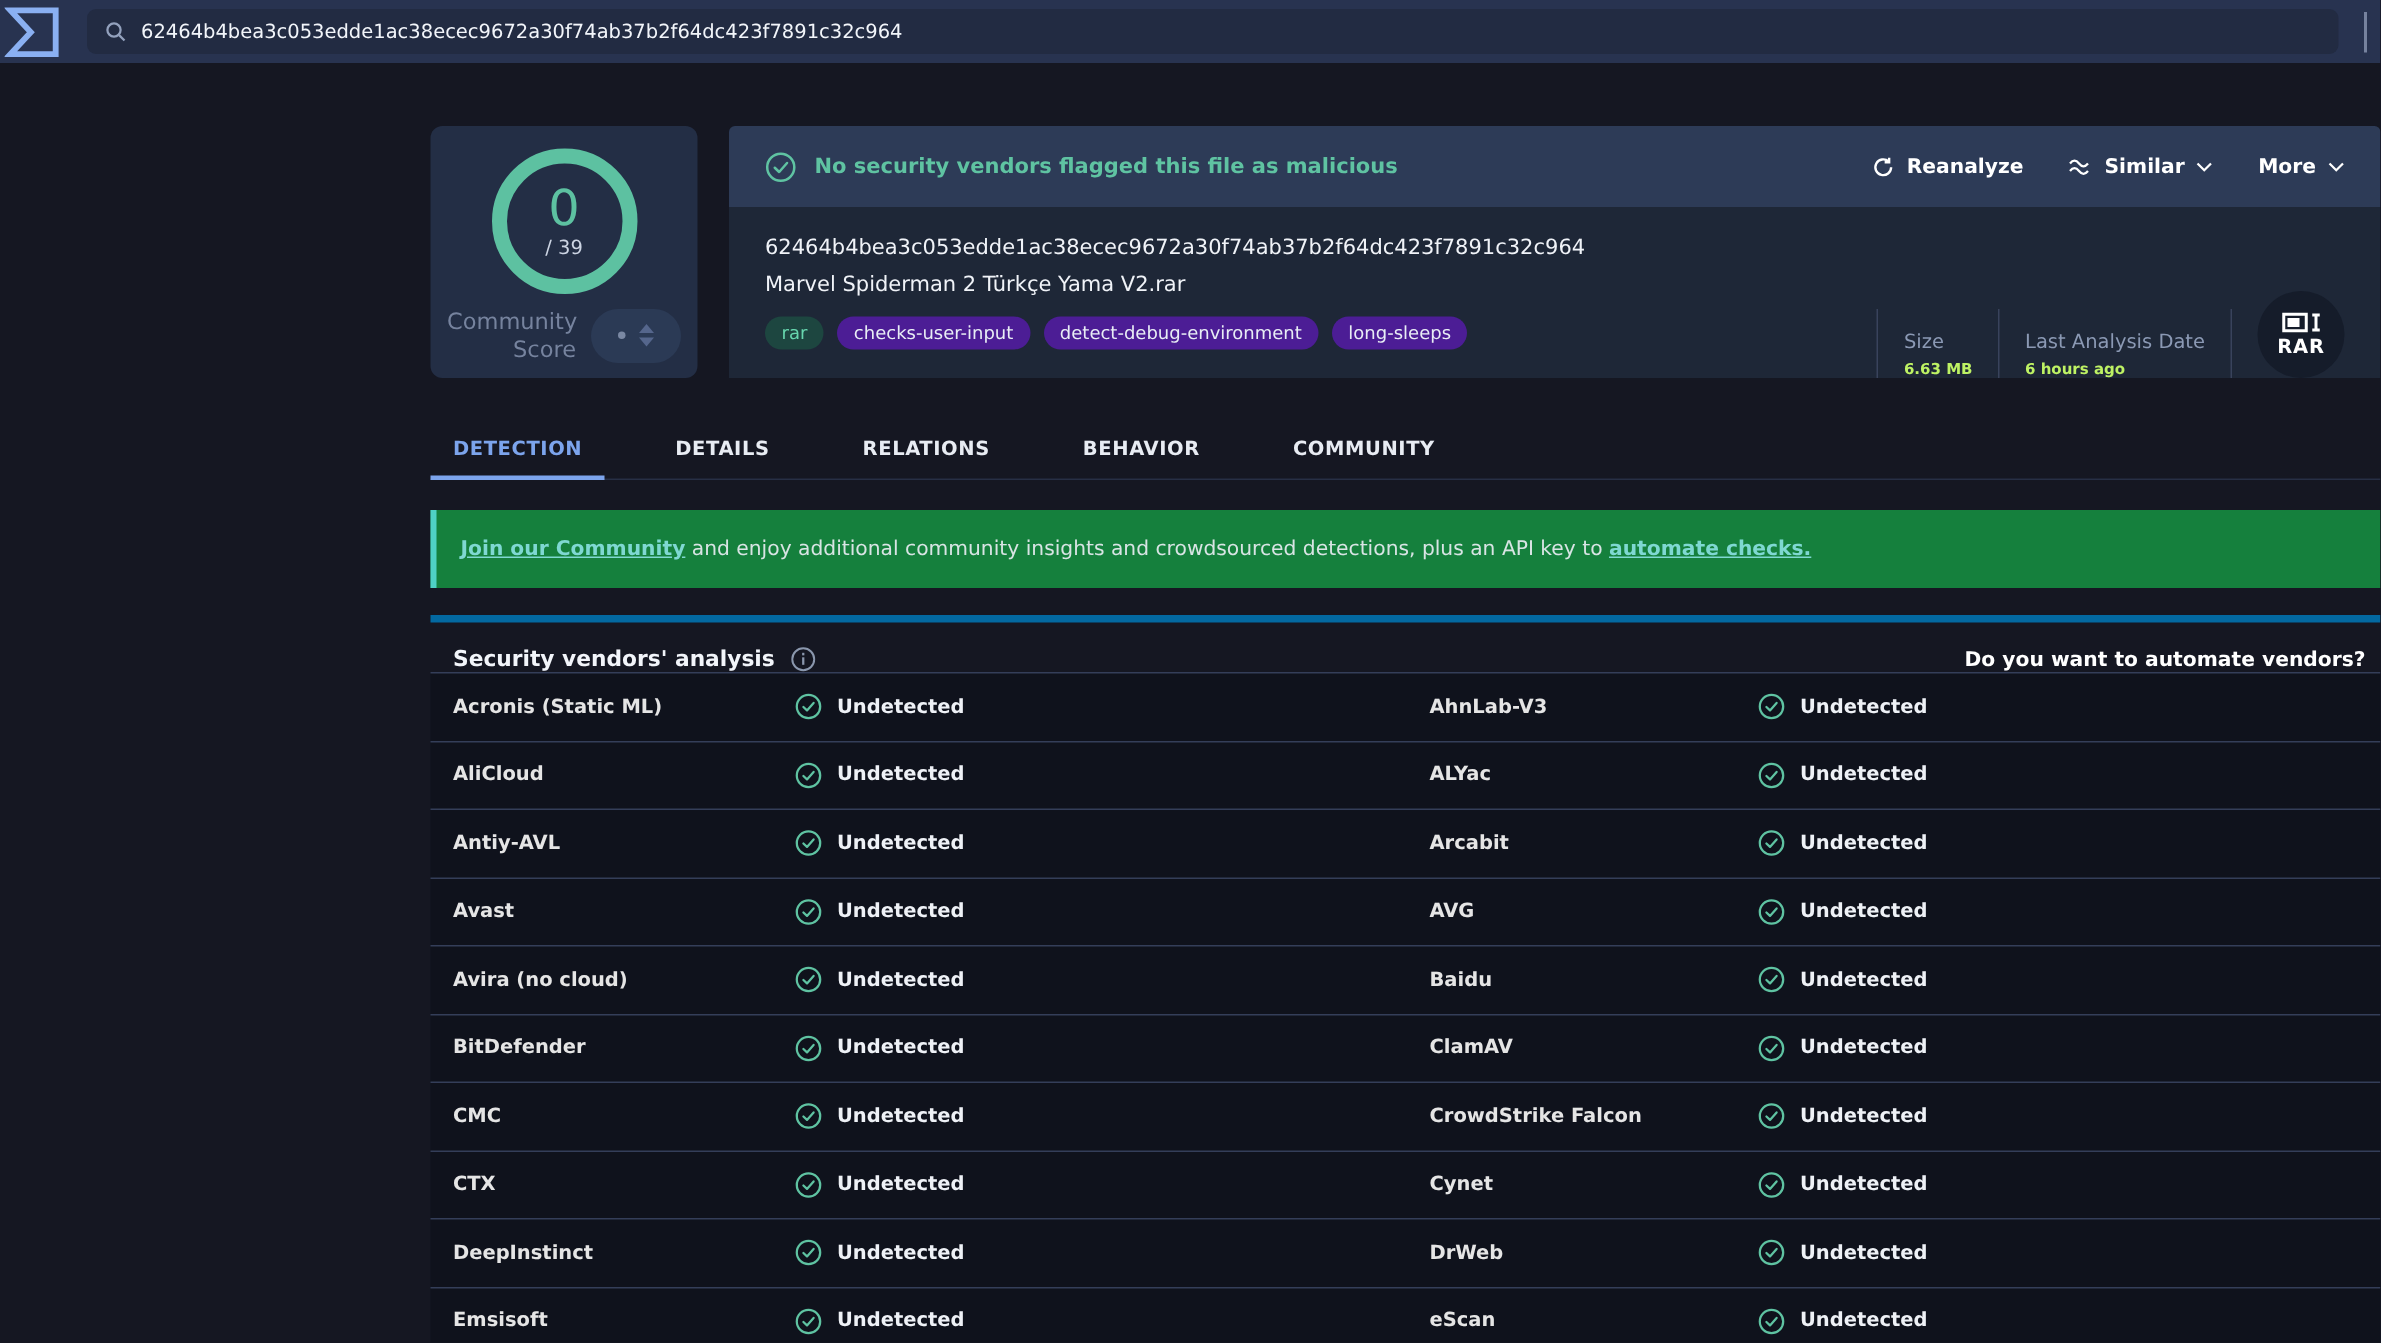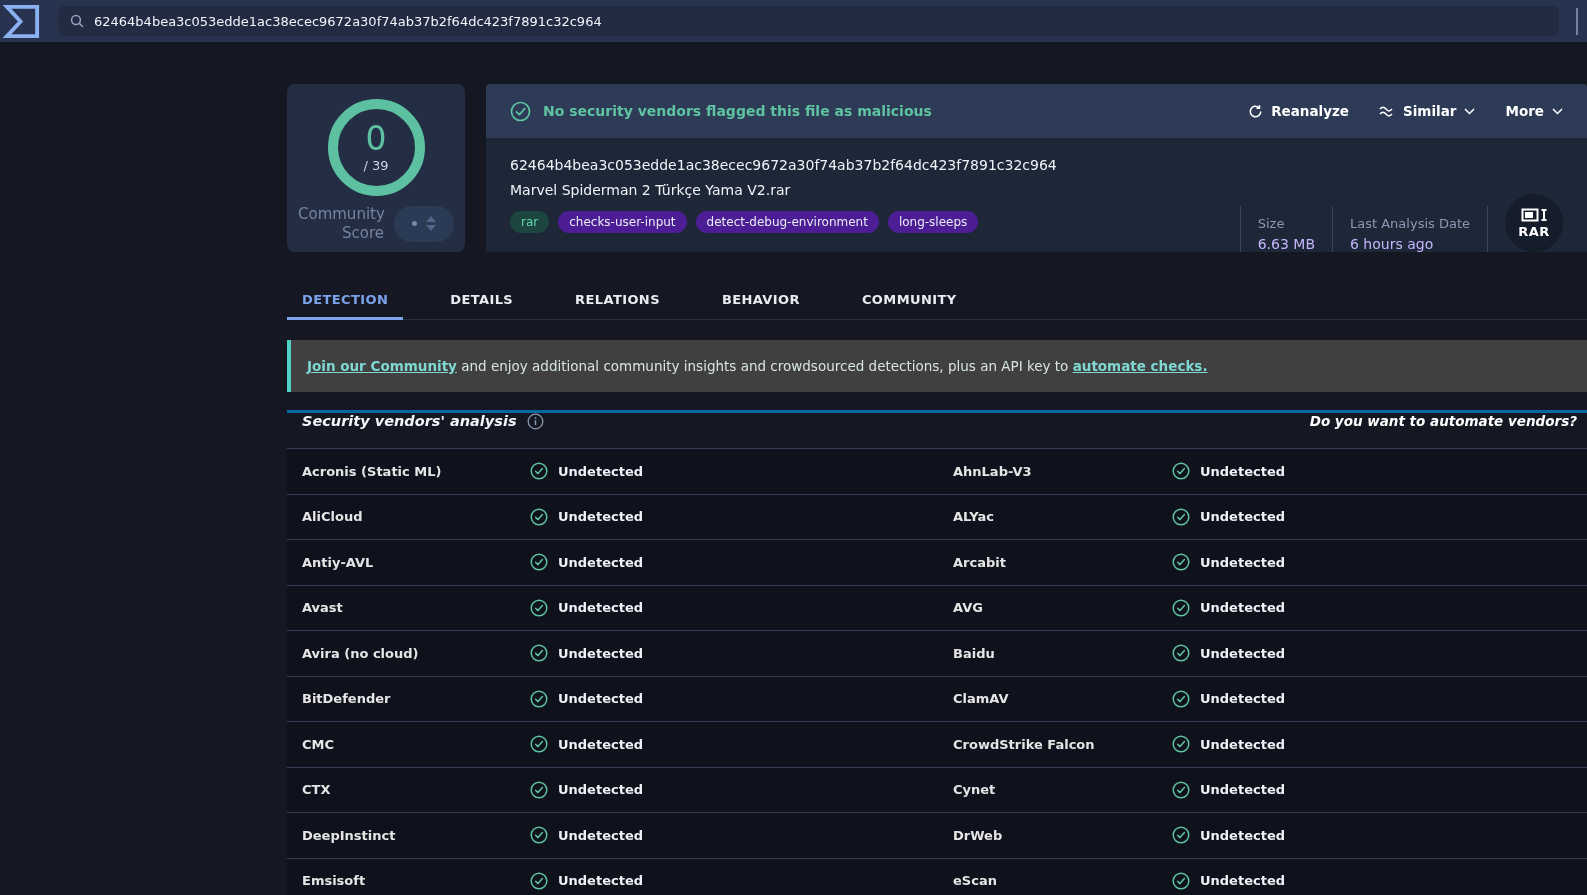--- a/index.html
+++ b/index.html
@@ -76,51 +76,51 @@
   .tag-row { display:flex; gap:9px; margin-top:13px; }
   .tag {
     background:#4c1d95; color:#e8edf5; font-size:12px; padding:4px 11px;
     border-radius:11px; cursor:pointer; white-space:nowrap;
   }
   .tag.tag-type { background:#1d4640; color:#67d6ae; }
   .file-right { display:flex; align-items:flex-end; gap:0; margin-top:3px; }
   .meta-divider { width:1px; height:46px; background:#39435c; margin-top:2px; }
   .meta-block { padding:0 17px; }
   .meta-label { color:#8b99b4; font-size:13px; }
-  .meta-value { color:#c4b5fd; font-size:14px; font-weight:normal; margin-top:5px; }
+  .meta-value { color:#bef264; font-size:10px; font-weight:bold; margin-top:5px; }
   .filetype-badge {
     width:58px; height:58px; border-radius:50%; background:#151c2a;
     margin-left:17px; display:flex; flex-direction:column; align-items:center;
     justify-content:center; gap:2px; flex:0 0 auto;
   }
   .filetype-badge .ft-label { color:#fff; font-weight:bold; font-size:13px; letter-spacing:0.5px; }
 
   
   .tabs-row { display:flex; margin-top:28px; border-bottom:1px solid #272f45; }
   .tab {
     position:relative; padding:12px 15px; font-size:13px; font-weight:bold;
     letter-spacing:0.4px; color:#e8ecf3; cursor:pointer; margin-right:32px;
   }
   .tab.active { color:#7ca4ec; }
   .tab.active::after {
     content:""; position:absolute; left:0; right:0; bottom:-1px; height:3px; background:#7ca4ec;
   }
 
   
   .community-banner {
-    margin-top:20px; height:52px; background:#404040;
+    margin-top:20px; height:52px; background:#15803d;
     border-left:4px solid #4fd1c5; display:flex; align-items:center; padding:10px 16px;
     font-size:13.5px; color:#d8e4e4;
   }
   .community-banner a { color:#7fd8d2; font-weight:bold; text-decoration:underline; cursor:pointer; }
 
   
   .analysis-header {
-    margin-top:18px; border-top:3px solid #0369a1; height:38px;
-    display:flex; align-items:flex-start; padding:0 10px 0 15px;font-style:italic;
+    margin-top:18px; border-top:5px solid #0369a1; height:38px;
+    display:flex; align-items:flex-end; padding:0 10px 0 15px;
   }
   .analysis-title { color:#f2f5fa; font-size:14.5px; font-weight:bold; }
   .info-icon { margin-left:10px; cursor:pointer; display:flex; }
   .automate-q { margin-left:auto; color:#fff; font-size:13.5px; font-weight:600; }
 
   .vendors-table { background:#0f121c; }
   .vendor-row {
     display:grid; grid-template-columns:228px 423px 219px 1fr;
     align-items:center; height:45.5px; border-top:1px solid #343e59; padding-left:15px;
   }

